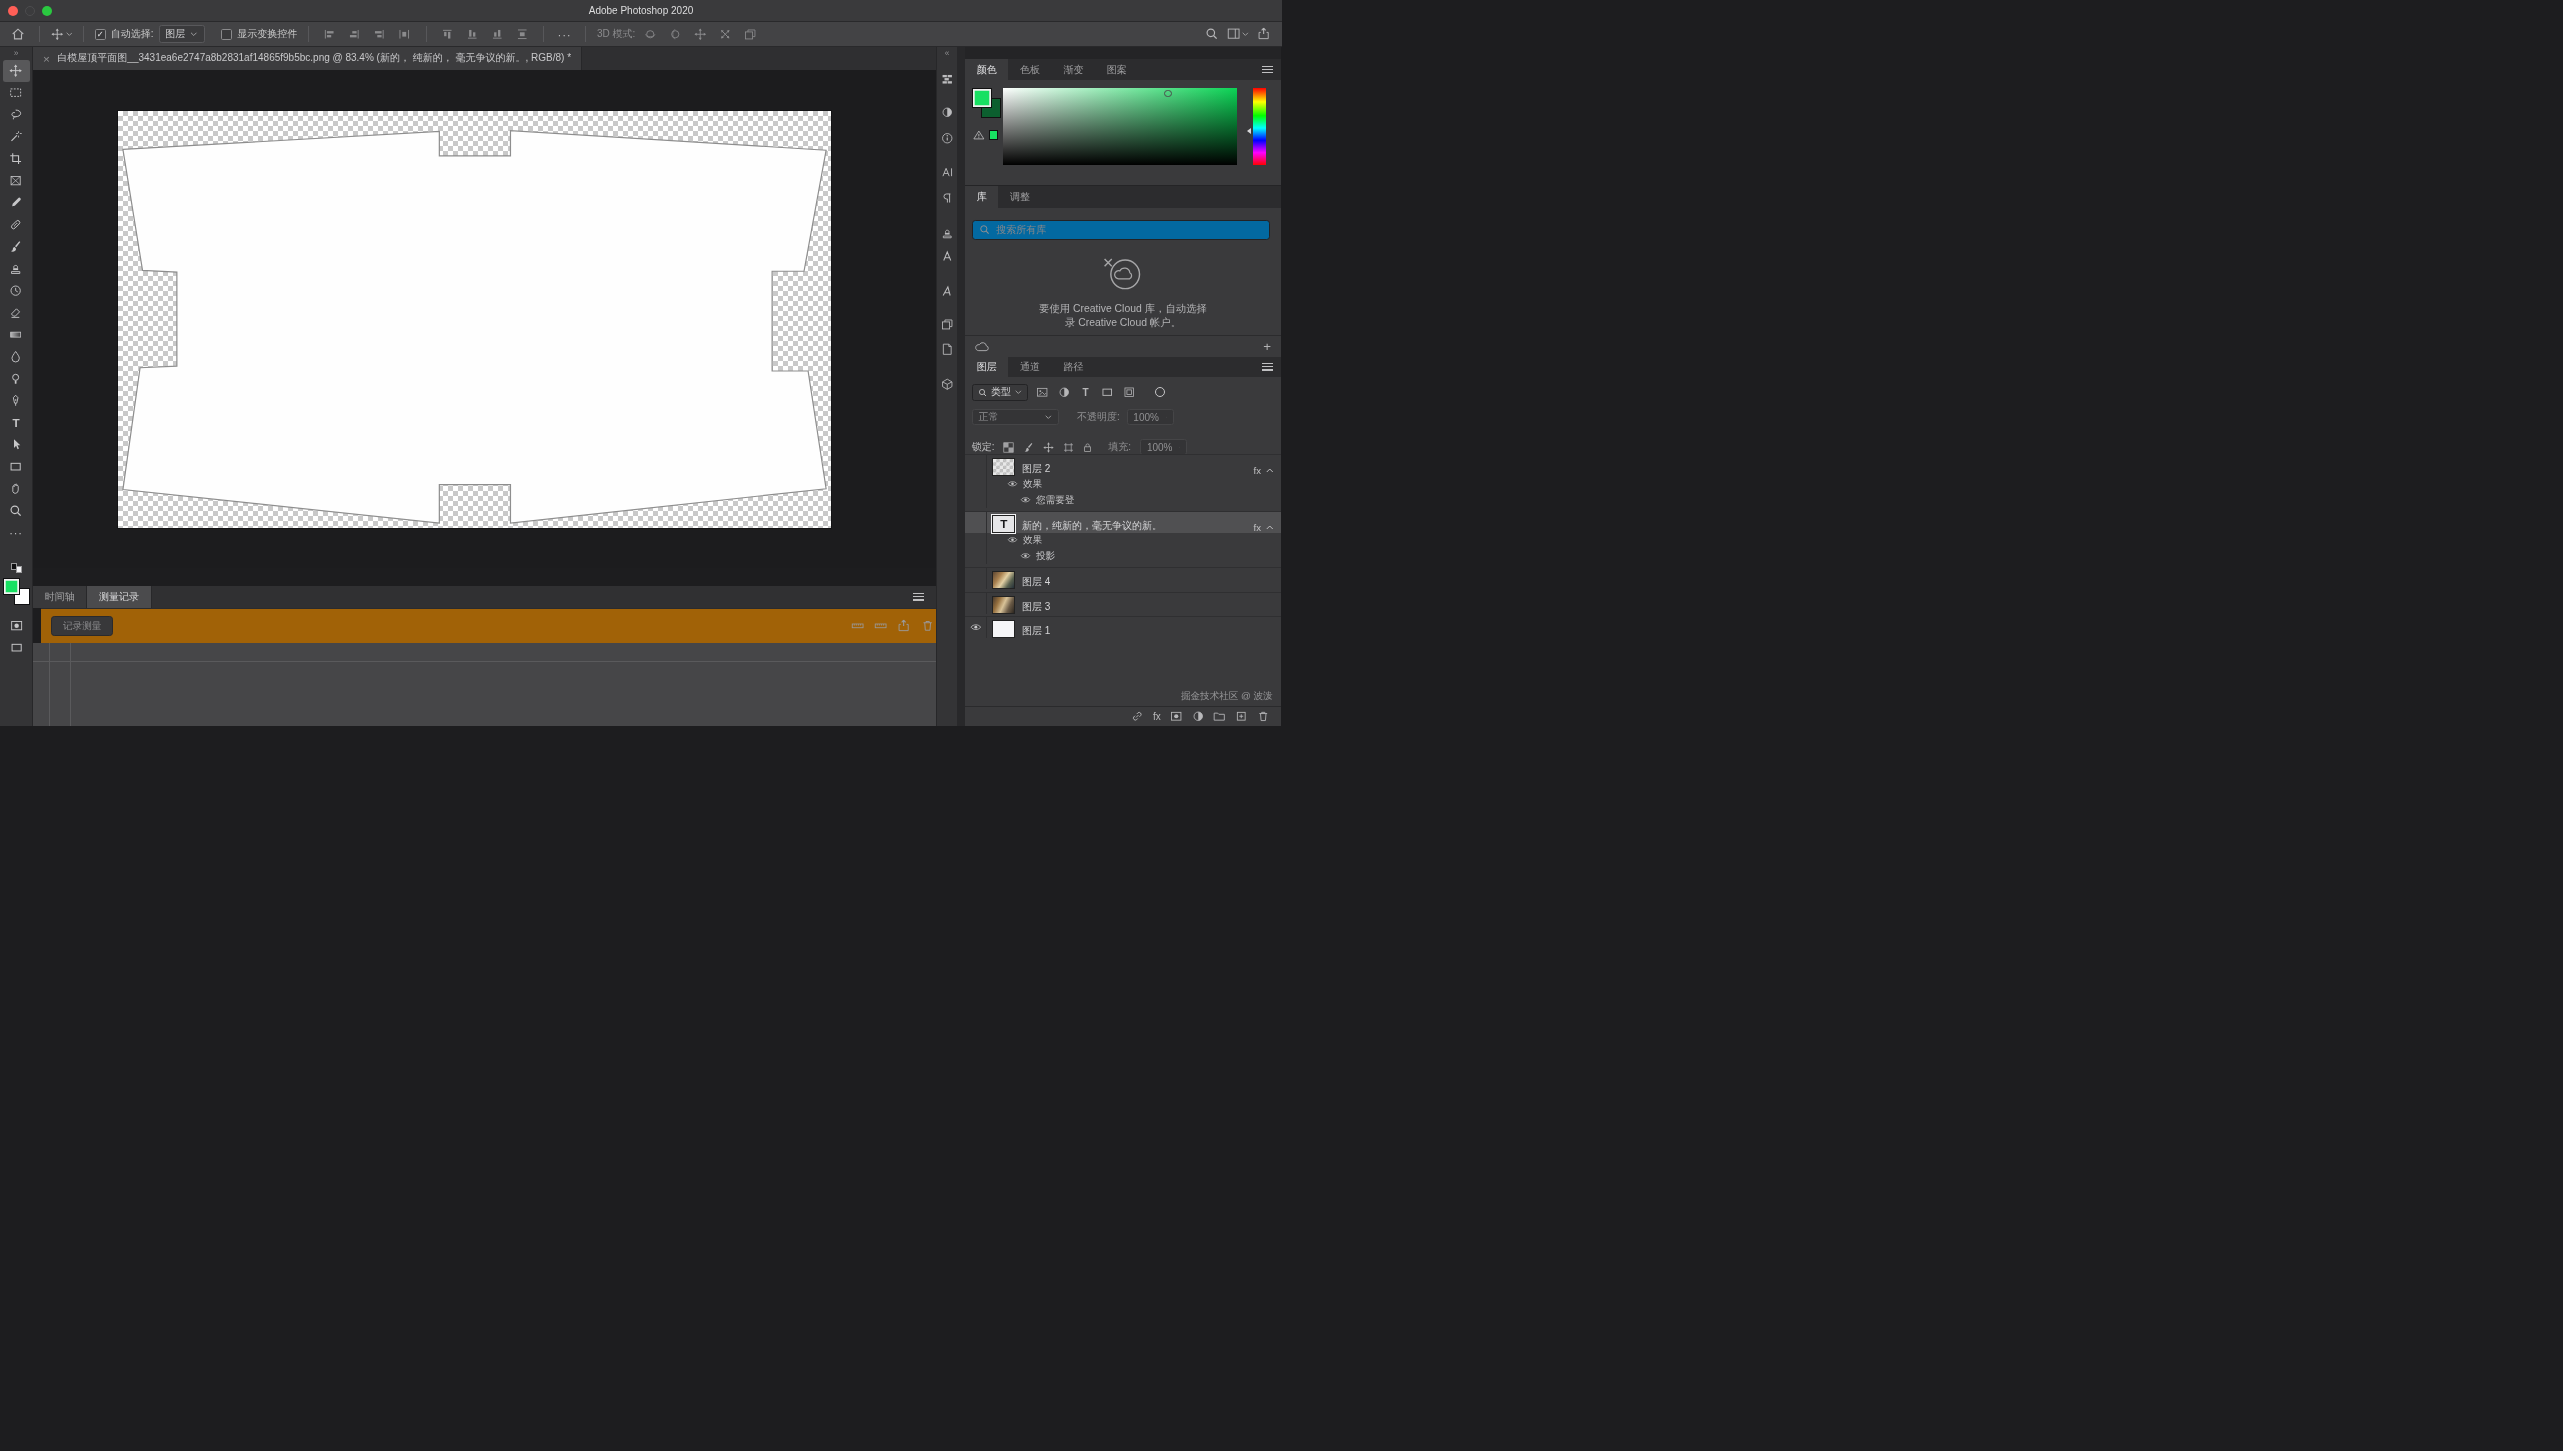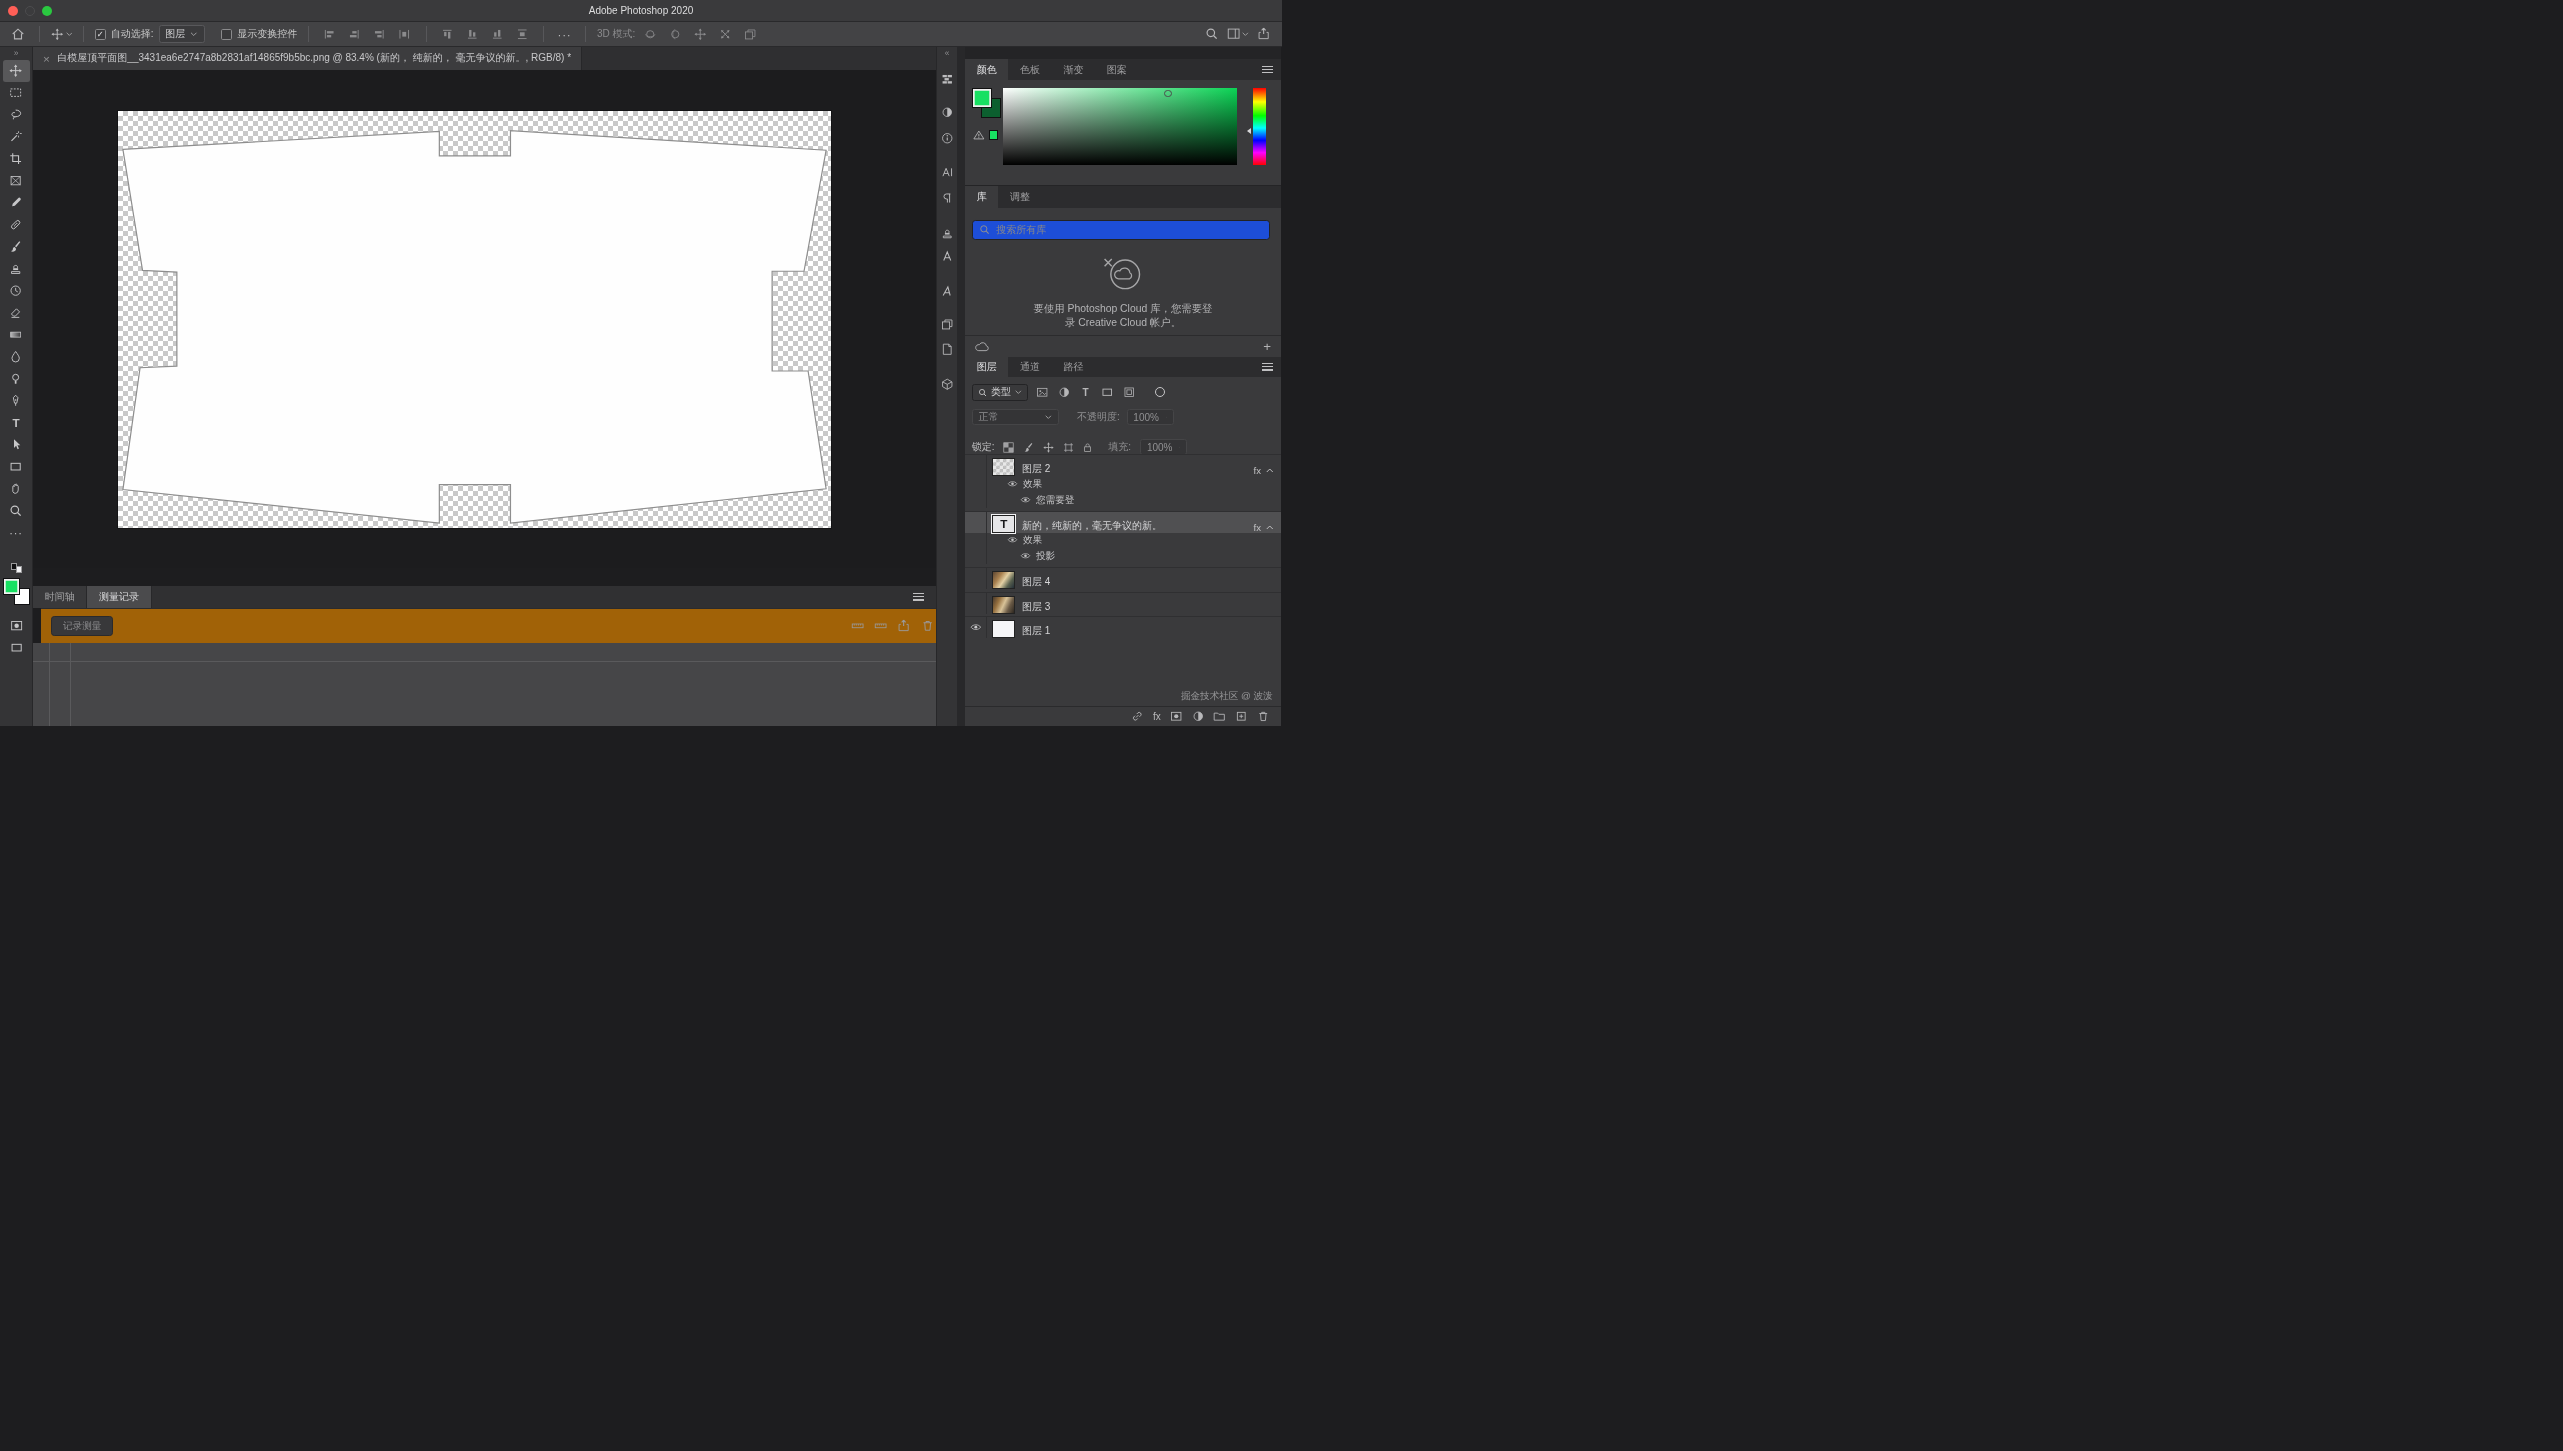--- a/index.html
+++ b/index.html
@@ -80,21 +80,21 @@
 .gamut{position:absolute;left:8.3px;top:50px;display:flex;align-items:center;gap:4.2px;color:#c4c4c6}
 .gamut .sq{width:9.2px;height:9.2px;background:#18e062;border:0.8px solid #101012}
 #sbbox{position:absolute;left:38px;top:8.3px;width:234px;height:77px;background:linear-gradient(to top,#000,rgba(0,0,0,0)),linear-gradient(to right,#fff,#0bd455)}
 #sbmark{position:absolute;left:69%;top:1.7px;width:7.5px;height:7.5px;border:1.3px solid #4c4c4e;border-radius:50%;background:transparent}
 #huebar{position:absolute;left:288px;top:8.3px;width:12.5px;height:77px;background:linear-gradient(#f00,#ff0 18%,#0f0 36%,#0ff 52%,#00f 68%,#f0f 84%,#f00)}
 #huemark{position:absolute;left:282px;top:48px;width:0;height:0;border-top:3.3px solid transparent;border-bottom:3.3px solid transparent;border-right:4.2px solid #d8d8da}
 
 
 #libtabs{top:139px;height:22px}
 #libbody{top:161px;height:149px}
-#libsearch{position:absolute;left:6.7px;top:11.7px;width:298px;height:20px;background:#1d4ed8;border:0.8px solid #232325;border-radius:3.3px;display:flex;align-items:center;gap:5.8px;padding:0 6.7px}
+#libsearch{position:absolute;left:6.7px;top:11.7px;width:298px;height:20px;background:#0369a1;border:0.8px solid #232325;border-radius:3.3px;display:flex;align-items:center;gap:5.8px;padding:0 6.7px}
 #libsearch input{flex:1;background:transparent;border:none;outline:none;color:#c8c8ca;font-size:10px}
 #libsearch input::placeholder{color:#87878a}
 #ccicon{position:absolute;left:136px;top:43px;width:43px;height:43px;color:#a6a6a8}
 .libmsg{position:absolute;left:0;width:100%;text-align:center;color:#b4b4b6;font-size:10.4px}
 #libbar{position:absolute;left:0;bottom:0;width:100%;height:22.5px;border-top:0.8px solid #2b2b2d;display:flex;align-items:center;padding:0 10px;color:#b2b2b4}
 
 
 #laytabs{top:310px;height:20px}
 #laybody{top:330px;bottom:0}
 .lrow{position:absolute;left:0;width:316px;display:flex;align-items:center}
@@ -761,21 +761,21 @@
   <div class="psec" id="libbody">
     <div id="libsearch">
       <svg class="dim" width="11" height="11" viewBox="0 0 13 13">
           <use href="#i-mag"></use>
         </svg>
       <input type="text" placeholder="搜索所有库" style="">
     </div>
     <svg id="ccicon" viewBox="0 0 52 52" width="43" height="43">
         <use href="#i-cc"></use>
       </svg>
-    <div class="libmsg" style="top:94px">要使用 Photoshop Cloud 库，您需要登</div>
+    <div class="libmsg" style="top:94px">要使用 Creative Cloud 库，自动选择</div>
     <div class="libmsg" style="top:108px">录 Creative Cloud 帐户。</div>
     <div id="libbar">
       <svg width="15" height="11" viewBox="0 0 18 13">
           <use href="#i-cloud"></use>
         </svg>
       <span style="margin-left:auto;font-size:13.3px">+</span>
     </div>
   </div>
 
   <div class="ptabs" id="laytabs">

